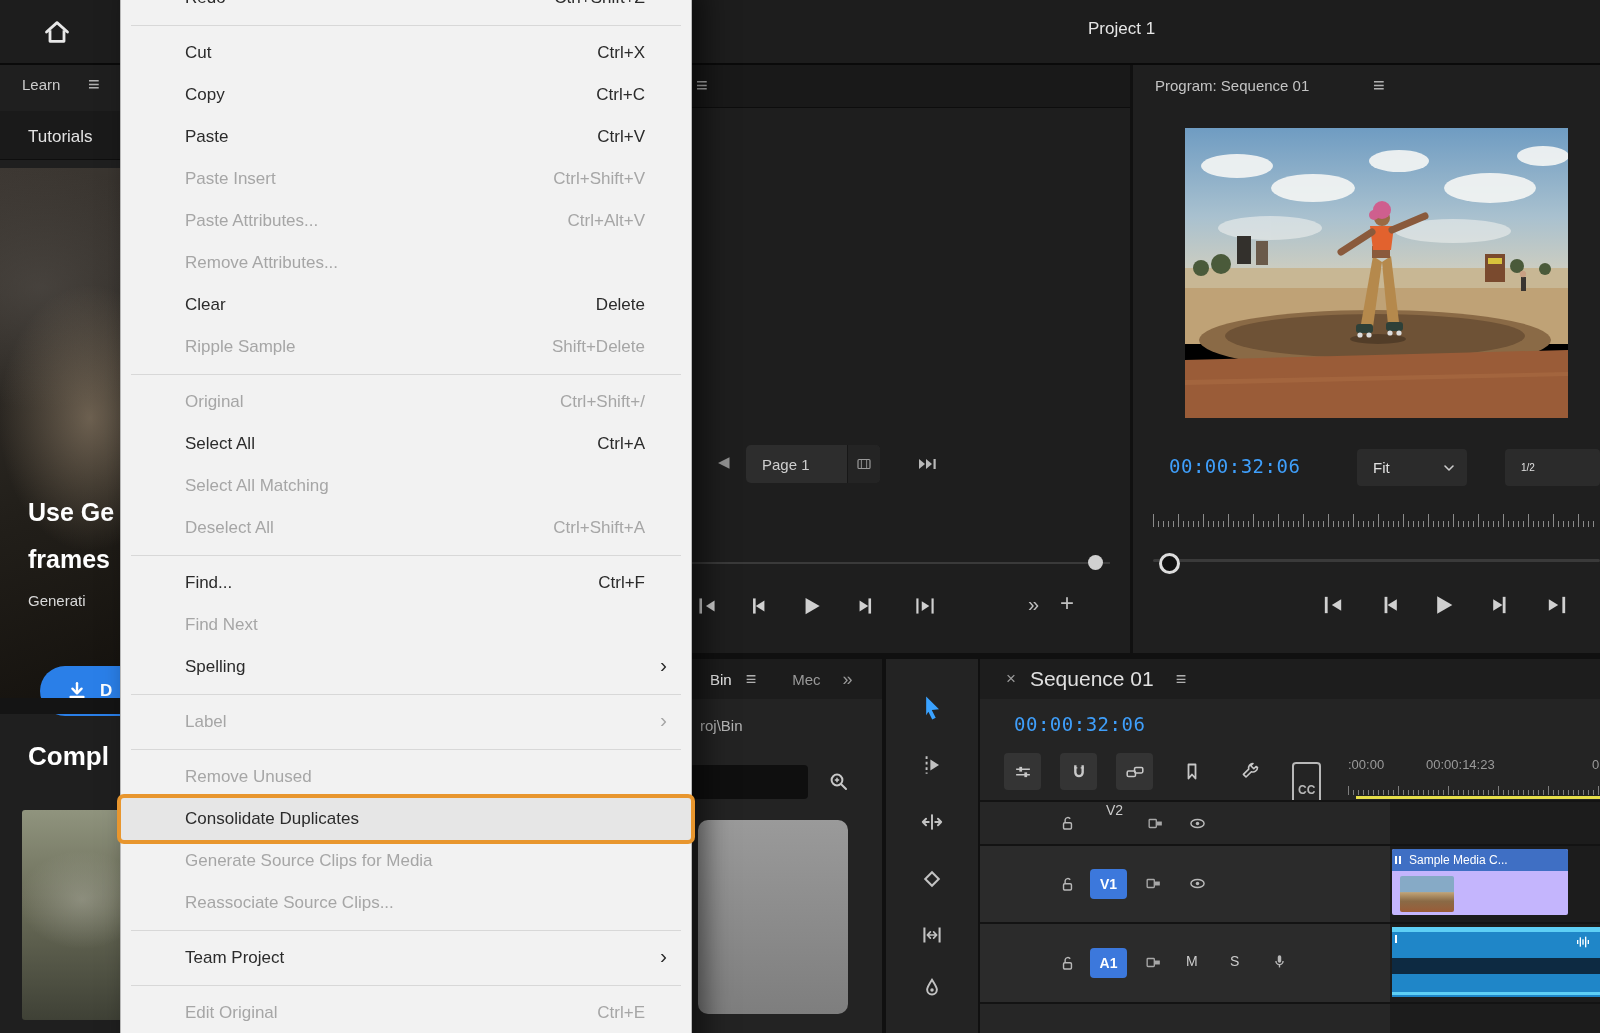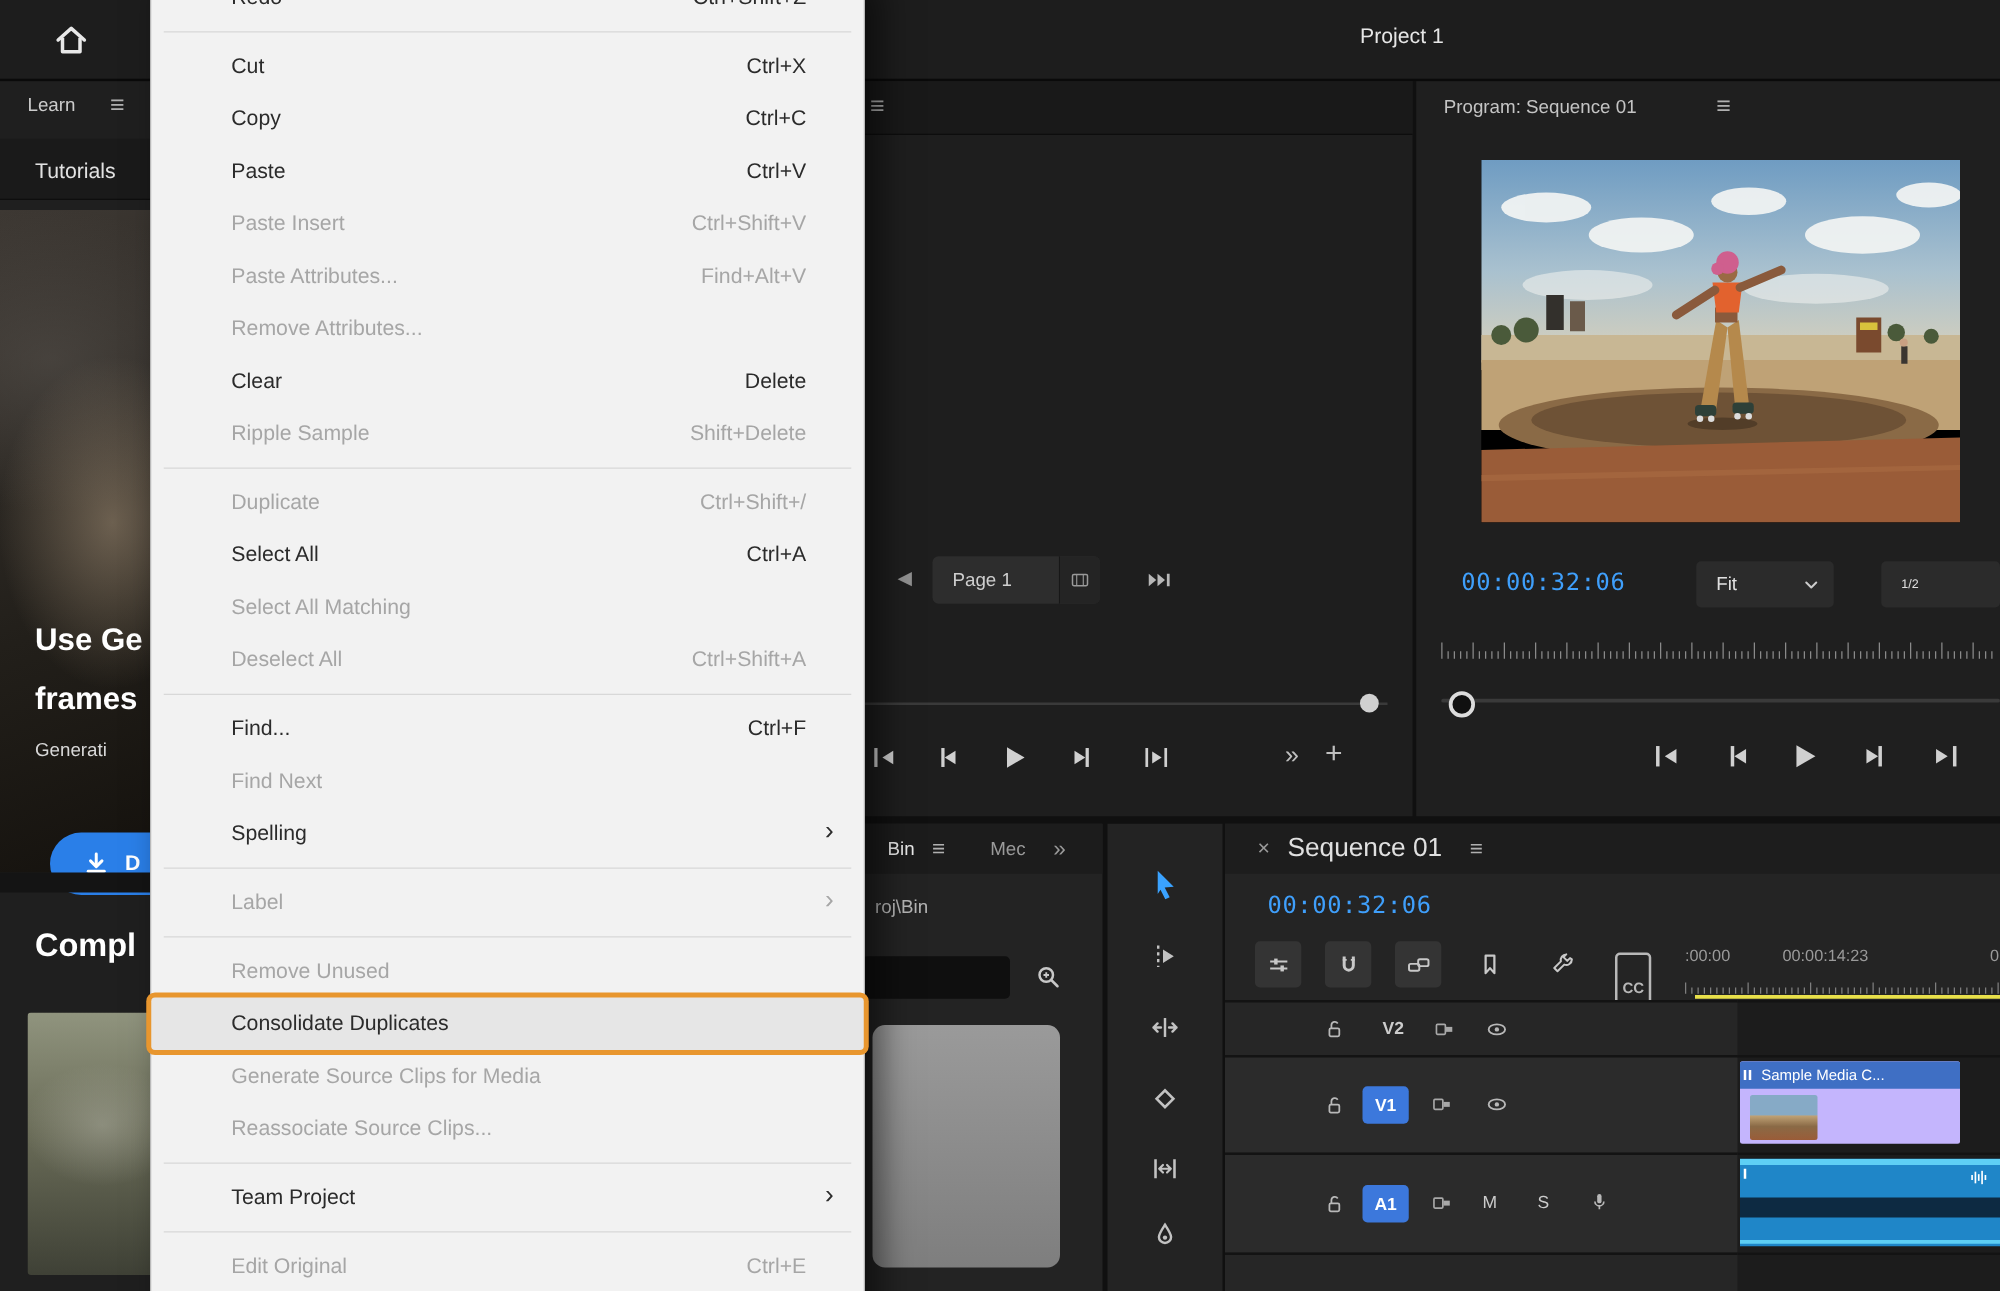--- a/index.html
+++ b/index.html
@@ -498,21 +498,21 @@
       </div>
     <div class="abs" style="left:376px;top:137px;width:244px;height:3px;background:#e8e04a;"></div>
 
     <div class="abs" style="left:0;top:141px;width:410px;height:42px;background:#262626;border-top:2px solid #131313;">
       <div class="abs tbtn" style="left:76px;top:10px;width:22px;height:22px;">
         <svg width="19" height="19" viewBox="0 0 24 24">
             <rect x="7" y="11" width="10" height="8" rx="1.5" fill="none" stroke="#b8b8b8" stroke-width="1.8"></rect>
             <path d="M9 11V7.5A3.5 3.5 0 0 1 15.4 6" fill="none" stroke="#b8b8b8" stroke-width="1.8"></path>
           </svg>
         </div>
-      <div class="abs trklabel" style="left:126px;top:12px;font-weight:bold;">V2</div>
+      <div class="abs trklabel" style="left:126px;top:0;">V2</div>
       <div class="abs tbtn" style="left:164px;top:10px;width:22px;height:22px;">
         <svg width="19" height="19" viewBox="0 0 24 24">
             <rect x="4" y="7" width="9" height="10" rx="1" fill="none" stroke="#a8a8a8" stroke-width="1.7"></rect>
             <rect x="13.5" y="9.5" width="6.5" height="5" fill="#a8a8a8"></rect>
           </svg>
         </div>
       <div class="abs tbtn" style="left:206px;top:10px;width:22px;height:22px;">
         <svg width="21" height="21" viewBox="0 0 24 24">
             <ellipse cx="12" cy="12" rx="7.5" ry="4.6" fill="none" stroke="#b8b8b8" stroke-width="1.7"></ellipse>
             <circle cx="12" cy="12" r="2" fill="#b8b8b8"></circle>
@@ -616,36 +616,36 @@
       <div class="menu-row">
         <span class="ml">Paste</span>
         <span class="ms">Ctrl+V</span>
       </div>
       <div class="menu-row disabled">
         <span class="ml">Paste Insert</span>
         <span class="ms">Ctrl+Shift+V</span>
       </div>
       <div class="menu-row disabled">
         <span class="ml">Paste Attributes...</span>
-        <span class="ms">Find+Alt+V</span>
+        <span class="ms">Ctrl+Alt+V</span>
       </div>
       <div class="menu-row disabled">
         <span class="ml">Remove Attributes...</span>
       </div>
       <div class="menu-row">
         <span class="ml">Clear</span>
         <span class="ms">Delete</span>
       </div>
       <div class="menu-row disabled">
         <span class="ml">Ripple Sample</span>
         <span class="ms">Shift+Delete</span>
       </div>
       <div class="menu-sep"></div>
       <div class="menu-row disabled">
-        <span class="ml">Duplicate</span>
+        <span class="ml">Original</span>
         <span class="ms">Ctrl+Shift+/</span>
       </div>
       <div class="menu-row">
         <span class="ml">Select All</span>
         <span class="ms">Ctrl+A</span>
       </div>
       <div class="menu-row disabled">
         <span class="ml">Select All Matching</span>
       </div>
       <div class="menu-row disabled">

